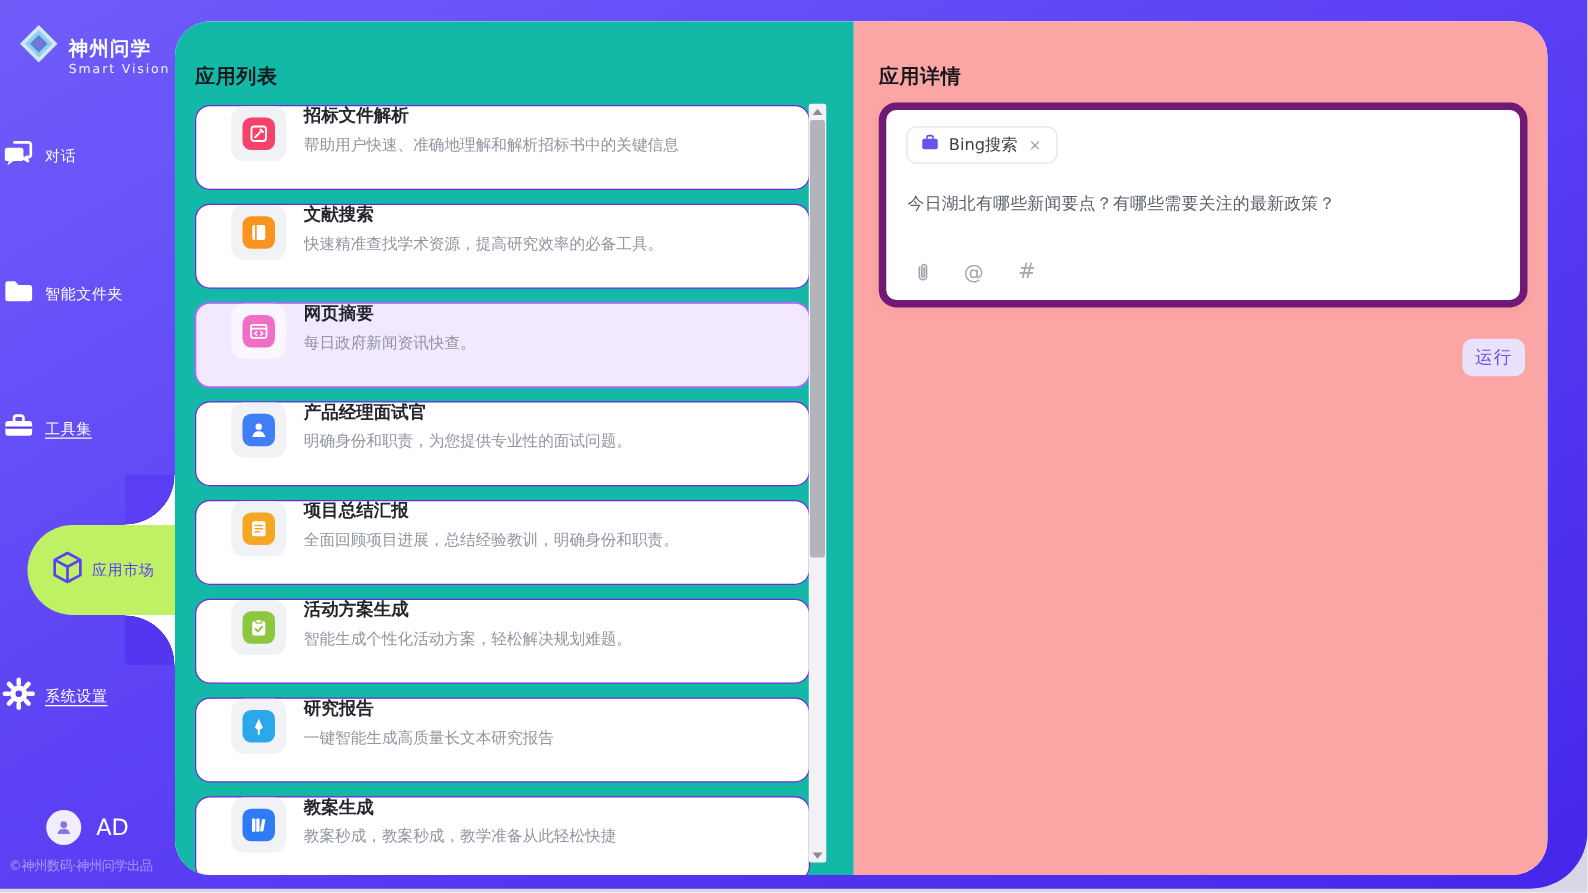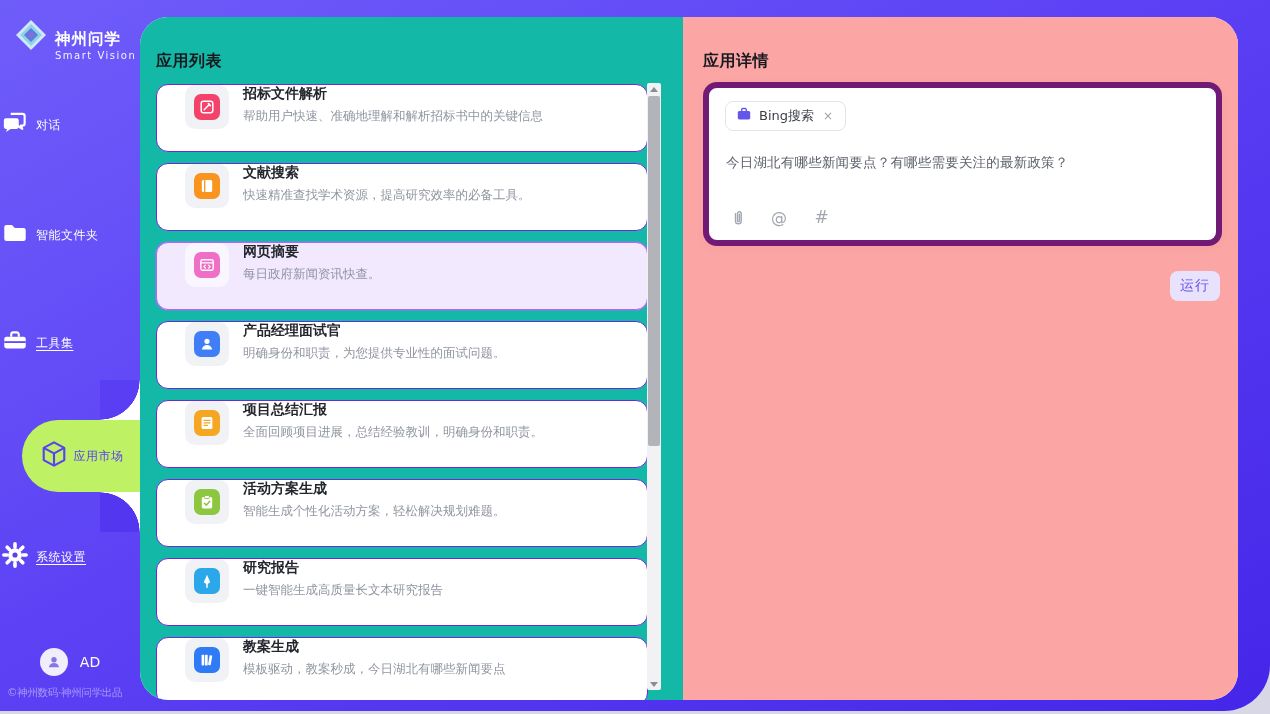--- a/index.html
+++ b/index.html
@@ -97,21 +97,21 @@
   .nav-item.active{
     left:22px;width:118px;height:72px;background:#bef264;border-radius:36px 0 0 36px;
     justify-content:center;gap:5px;
   }
   .nav-item.active .nav-label{color:#5b40f4;}
   .fillet{position:absolute;right:0;width:40px;height:40px;pointer-events:none;}
   .fillet.top{background:radial-gradient(circle 40px at 0 0,#5a3ef3 0 39.4px,#ffffff 39.8px);}
   .fillet.bottom{background:radial-gradient(circle 40px at 0 100%,#5336f0 0 39.4px,#ffffff 39.8px);}
   .user-row{position:absolute;left:0;top:648px;width:140px;display:flex;align-items:center;justify-content:center;gap:12px;cursor:pointer;}
   .avatar{width:28px;height:28px;border-radius:50%;background:#f1edfb;display:flex;align-items:center;justify-content:center;}
-  .user-initials{font-size:14px;color:#fff;}
+  .user-initials{font-size:18px;color:#fff;}
   .side-footer{position:absolute;left:7px;top:686px;width:130px;font-size:10.5px;color:rgba(255,255,255,.45);white-space:nowrap;letter-spacing:-.3px;}
 </style>
 </head>
 <body>
 
 <div class="frame"></div>
 
 <div class="content">
 
   <section class="list-panel">
@@ -228,21 +228,21 @@
                 <g fill="#fff">
                   <rect x="2.6" y="2.8" width="2.7" height="10.6" rx="0.7"></rect>
                   <rect x="6" y="2.8" width="2.7" height="10.6" rx="0.7"></rect>
                   <rect x="9.8" y="3.2" width="2.7" height="10" rx="0.7" transform="rotate(10 11.2 8.2)"></rect>
                 </g>
               </svg>
             </span>
           </span>
           <span class="txt">
             <div class="app-title">教案生成</div>
-            <div class="app-desc">模板驱动，教案秒成，今日湖北有哪些新闻要点</div>
+            <div class="app-desc">教案秒成，教案秒成，教学准备从此轻松快捷</div>
           </span>
         </div>
       </div>
     <div class="scrollbar">
       <div class="sb-arrow up">
           <i></i>
         </div>
       <div class="sb-thumb"></div>
       <div class="sb-arrow down">
           <i></i>

